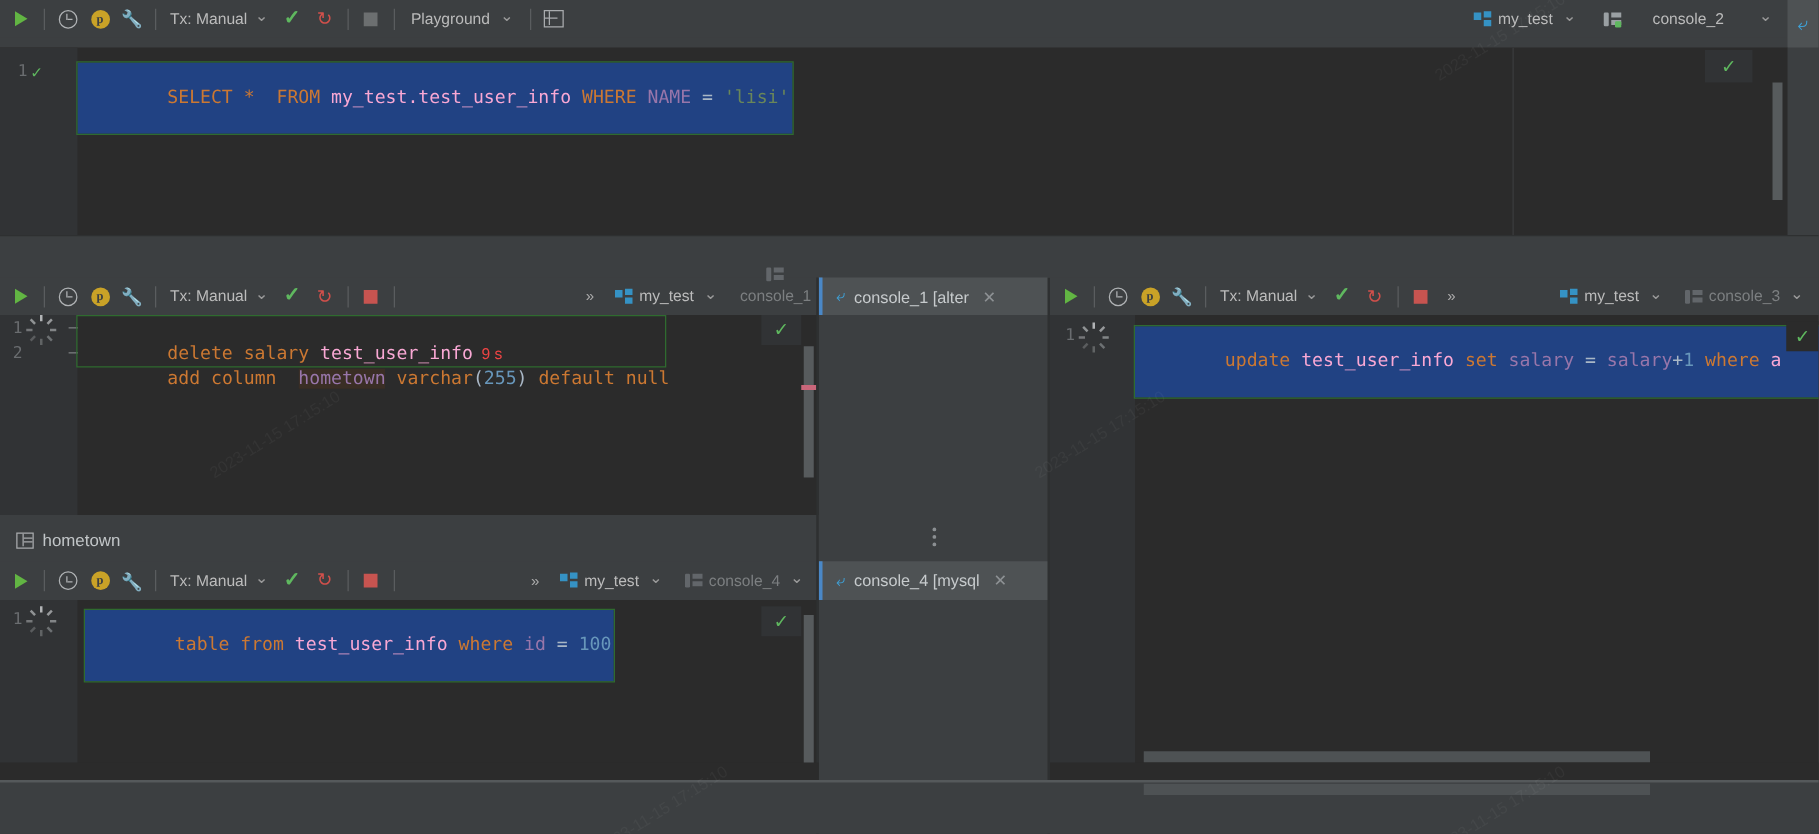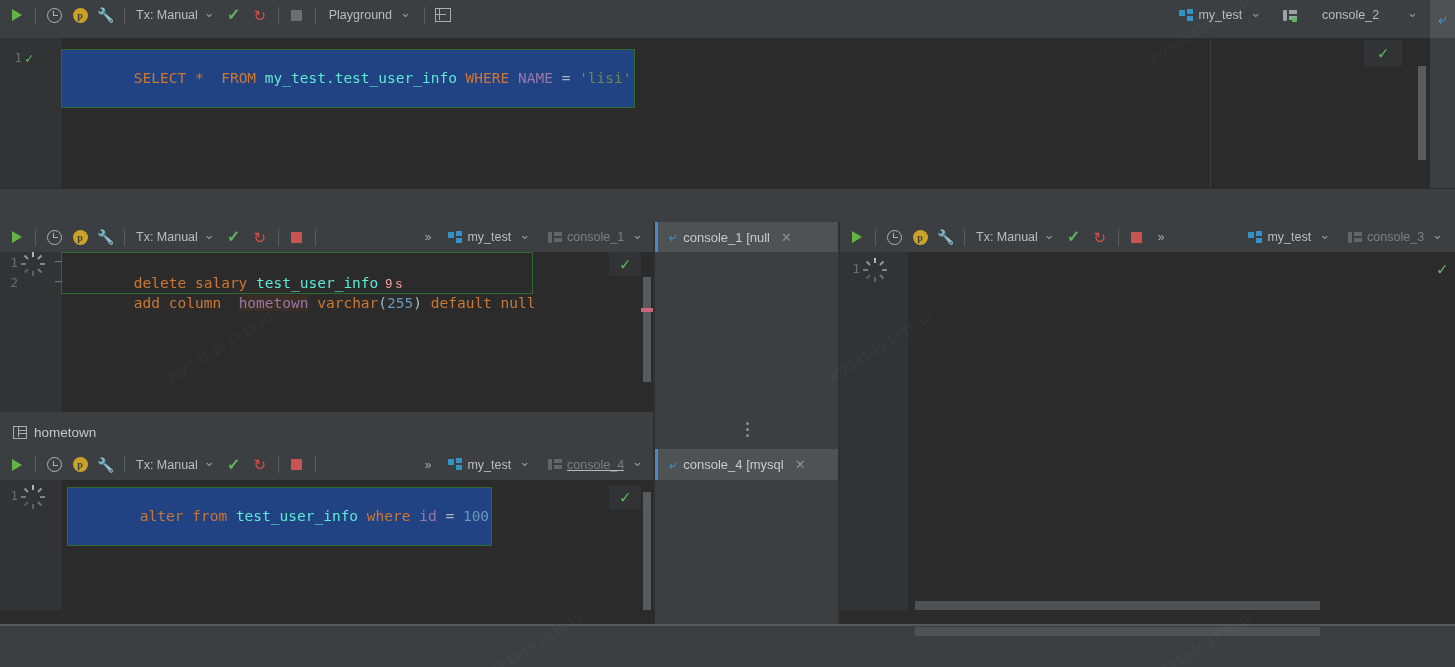--- a/index.html
+++ b/index.html
@@ -86,28 +86,28 @@
   .gutter {
     position:absolute; left:0; top:0; bottom:0; width:62px;
     background:#313335;
     color:#606366;
   }
   .gutter .ln { position:absolute; right:44px; font-size:13px; color:#6a6d70; font-family:"DejaVu Sans Mono",monospace;}
   .code-area { position:absolute; left:62px; top:0; right:0; bottom:0; }
   .line { position:absolute; left:0; white-space:pre; line-height:19px; }
   .sel { background:#214283; }
   .hl-kw { color:#cc7832; }
-  .hl-id { color:#5eead4; }
+  .hl-id { color:#f9a8d4; }
   .hl-field { color:#9876aa; }
   .hl-str { color:#6a8759; }
   .hl-num { color:#6897bb; }
   .hl-op  { color:#a9b7c6; }
   .hl-star { color:#cc7832; }
   .stmt-box { outline:1px solid #2f6b2f; }
-  .time-badge { color:#fca5a5; font-size:12.5px; font-family:"Liberation Sans",sans-serif;text-align:center;}
+  .time-badge { color:#ef4444; font-size:12.5px; font-family:"Liberation Sans",sans-serif;text-align:center;}
   .vguide { position:absolute; top:0; bottom:0; width:1px; background:#3b3d3e; }
 
   .vscroll { position:absolute; right:2px; width:8px; background:#575b5d; border-radius:0; }
   .hscroll { position:absolute; height:9px; background:#4e5254; }
 
   .check-chip {
     position:absolute; display:flex;align-items:center;justify-content:center;
     background:#2b2b2b; color:#5fb85f; font-size:17px; font-weight:bold;
   }
 
@@ -277,36 +277,36 @@
       <span class="dbl-chev">»</span>
       <div class="combo" style="margin-left:8px;">
         <span class="ico-db">
             <i class="a"></i>
             <i class="b"></i>
             <i class="c"></i>
           </span>
         <span class="txt">my_test</span>
         <span class="chev"></span>
       </div>
-      <div class="combo dim" style="margin-left:8px;">
+      <div class="combo dim" style="margin-left:8px;flex-direction:column;">
         <span class="ico-console dimmed">
             <i class="lft"></i>
             <i class="r1"></i>
             <i class="r2"></i>
           </span>
         <span class="txt">console_1</span>
         <span class="chev"></span>
       </div>
     </div>
   </div>
 
   <div class="tabstrip" style="position:absolute;left:655px;top:222px;width:185px;height:30px;">
     <div class="tab" style="flex:1;">
       <span class="ico-dolphin" style="font-size:13px;">⤷</span>
-      <span>console_1 [null</span>
+      <span>console_1 [alter</span>
       <span class="close">✕</span>
     </div>
   </div>
 
   <div class="editor" style="left:0;top:252px;width:655px;height:160px;position:absolute;">
     <div class="gutter">
       <span class="ln" style="top:3px;right:44px;">1</span>
       <span class="ln" style="top:23px;right:44px;">2</span>
       <span class="spinner" style="position:absolute;left:26px;top:5px;">
         <i style="transform:rotate(0deg) translateY(-5px);opacity:.95;"></i>
@@ -400,20 +400,25 @@
         <i style="transform:rotate(0deg) translateY(-5px);opacity:.95;"></i>
         <i style="transform:rotate(45deg) translateY(-5px);opacity:.75;"></i>
         <i style="transform:rotate(90deg) translateY(-5px);opacity:.6;"></i>
         <i style="transform:rotate(135deg) translateY(-5px);opacity:.45;"></i>
         <i style="transform:rotate(180deg) translateY(-5px);opacity:.35;"></i>
         <i style="transform:rotate(225deg) translateY(-5px);opacity:.3;"></i>
         <i style="transform:rotate(270deg) translateY(-5px);opacity:.5;"></i>
         <i style="transform:rotate(315deg) translateY(-5px);opacity:.7;"></i>
       </span>
     </div>
+    <div class="code-area" style="left:68px;">
+      <div class="line sel stmt-box" style="top:9px;left:0;padding:0 2px;width:580px;">
+        <span class="hl-kw">update</span><span class="hl-id"> test_user_info </span><span class="hl-kw">set</span><span class="hl-op"> </span><span class="hl-field">salary</span><span class="hl-op"> = </span><span class="hl-field">salary</span><span class="hl-op">+</span><span class="hl-num">1</span><span class="hl-op"> </span><span class="hl-kw">where</span><span class="hl-id"> a</span>
+      </div>
+    </div>
     <div class="check-chip" style="right:0px;top:5px;width:26px;height:24px;background:#2b2b2b;">✓</div>
     <div class="hscroll" style="left:75px;bottom:14px;width:405px;"></div>
   </div>
 
   <div class="divider-h" style="left:0;top:412px;width:655px;height:4px;background:#3c3f41;"></div>
   <div style="position:absolute;left:0;top:416px;width:655px;height:32px;background:#3c3f41;">
     <div class="res-header" style="height:32px;">
       <span class="ico-tbl2"></span>
       <span>hometown</span>
     </div>
@@ -452,21 +457,21 @@
       <span class="dbl-chev">»</span>
       <div class="combo" style="margin-left:8px;">
         <span class="ico-db">
             <i class="a"></i>
             <i class="b"></i>
             <i class="c"></i>
           </span>
         <span class="txt">my_test</span>
         <span class="chev"></span>
       </div>
-      <div class="combo dim" style="margin-left:8px;text-decoration:underline;">
+      <div class="combo dim" style="margin-left:8px;">
         <span class="ico-console dimmed">
             <i class="lft"></i>
             <i class="r1"></i>
             <i class="r2"></i>
           </span>
         <span class="txt">console_4</span>
         <span class="chev"></span>
       </div>
     </div>
   </div>
@@ -488,21 +493,21 @@
         <i style="transform:rotate(90deg) translateY(-5px);opacity:.6;"></i>
         <i style="transform:rotate(135deg) translateY(-5px);opacity:.45;"></i>
         <i style="transform:rotate(180deg) translateY(-5px);opacity:.35;"></i>
         <i style="transform:rotate(225deg) translateY(-5px);opacity:.3;"></i>
         <i style="transform:rotate(270deg) translateY(-5px);opacity:.5;"></i>
         <i style="transform:rotate(315deg) translateY(-5px);opacity:.7;"></i>
       </span>
     </div>
     <div class="code-area">
       <div class="line sel stmt-box" style="top:8px;left:6px;padding:0 2px;">
-        <span class="hl-kw">alter</span><span class="hl-op"> </span><span class="hl-kw">from</span><span class="hl-id"> test_user_info </span><span class="hl-kw">where</span><span class="hl-op"> </span><span class="hl-field">id</span><span class="hl-op"> = </span><span class="hl-num">100</span>
+        <span class="hl-kw">table</span><span class="hl-op"> </span><span class="hl-kw">from</span><span class="hl-id"> test_user_info </span><span class="hl-kw">where</span><span class="hl-op"> </span><span class="hl-field">id</span><span class="hl-op"> = </span><span class="hl-num">100</span>
       </div>
     </div>
     <div class="check-chip" style="right:14px;top:5px;width:32px;height:24px;background:#313335;">✓</div>
     <div class="vscroll" style="right:4px;top:12px;height:130px;"></div>
   </div>
 
   <div style="position:absolute;left:655px;top:480px;width:185px;height:187px;background:#3c3f41;"></div>
   <div class="dots-handle" style="left:746px;top:645px;">
     <span></span>
       <span></span>

